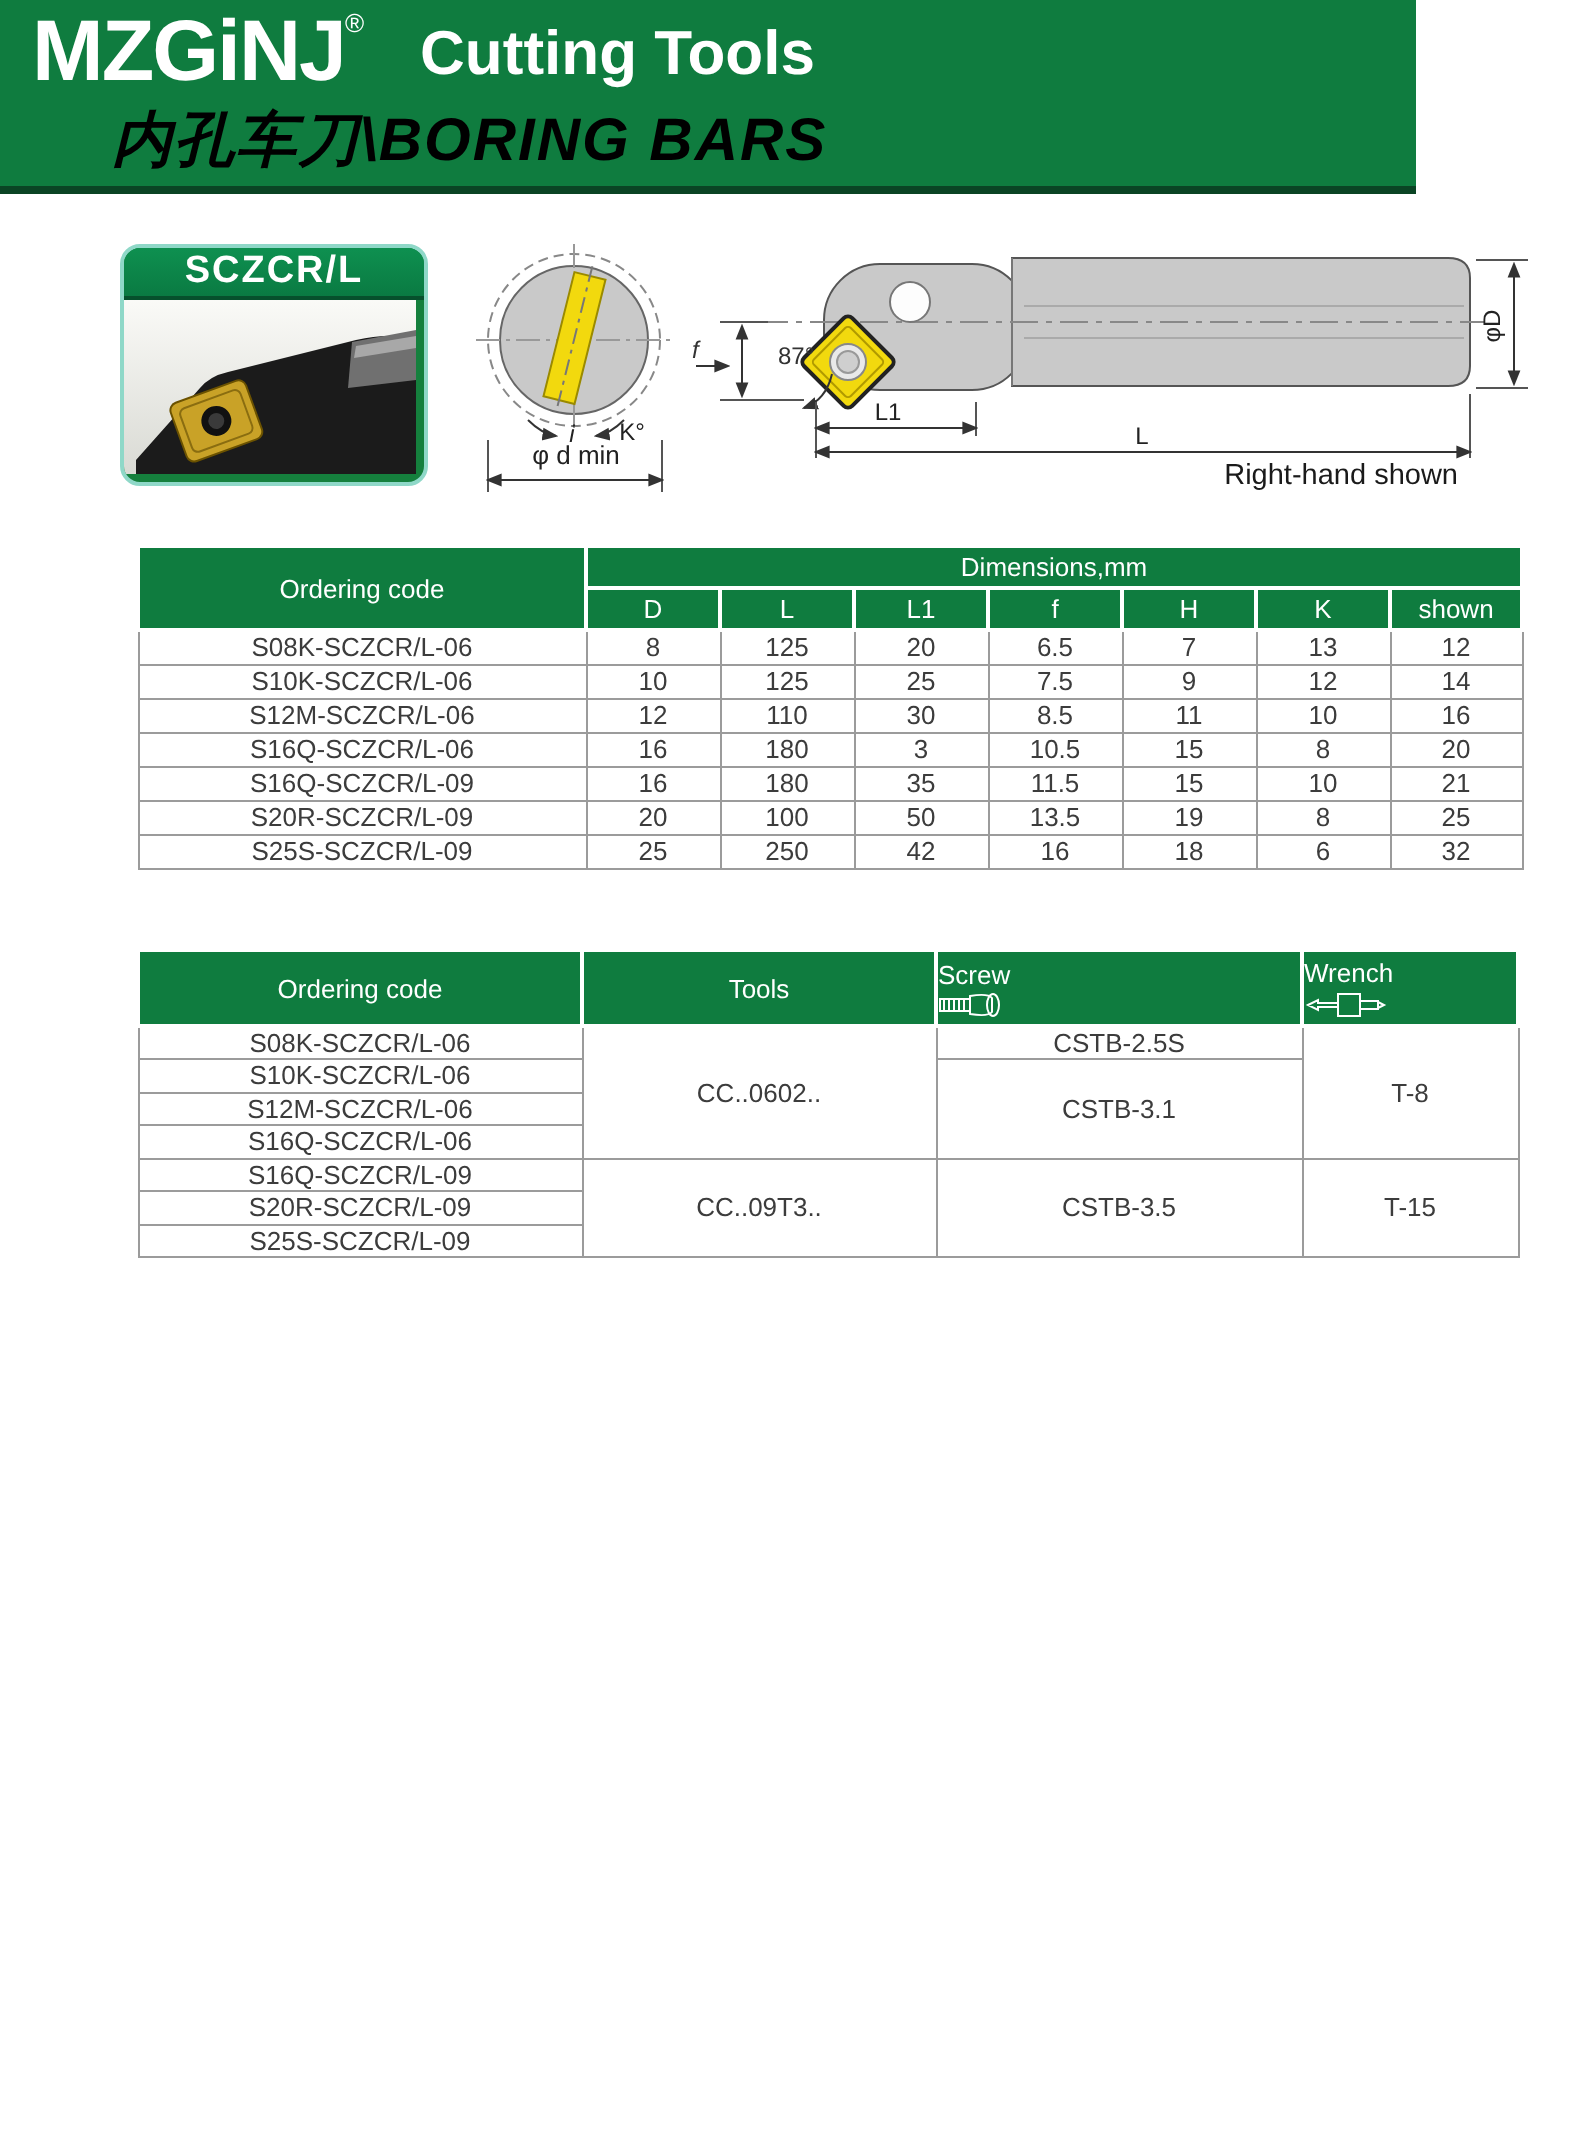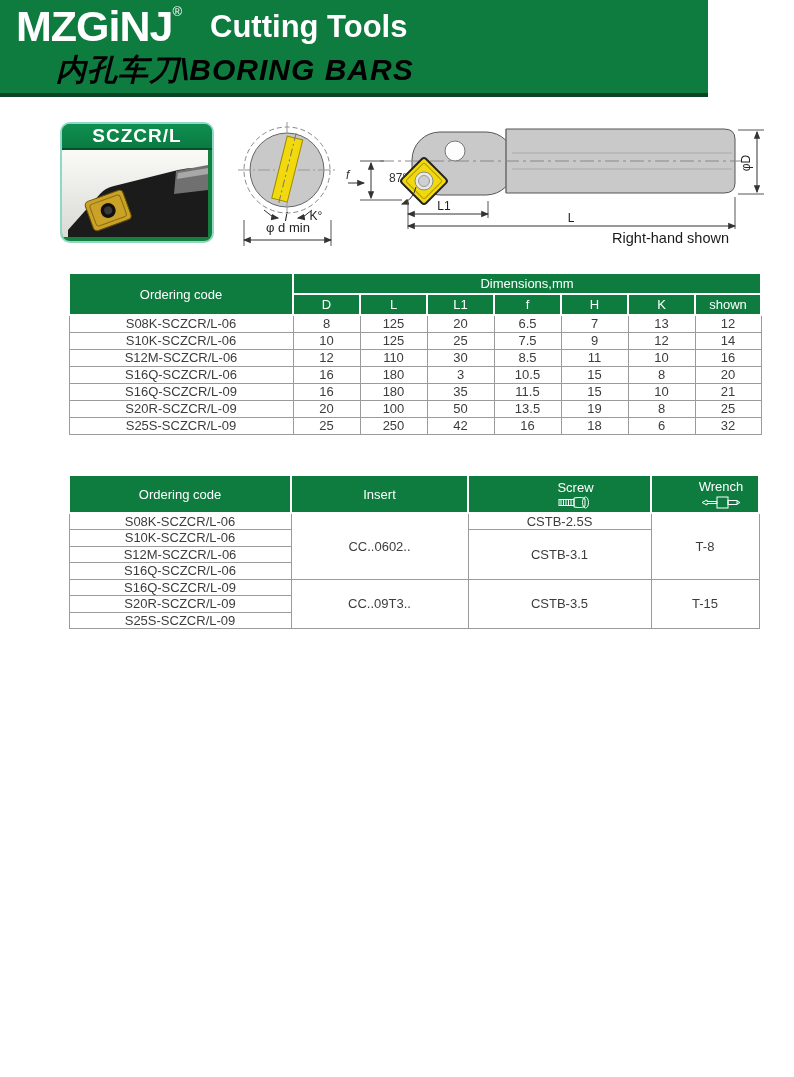--- a/index.html
+++ b/index.html
@@ -47,21 +47,21 @@
     padding:0; text-align:center;
   }
   .t1 thead tr{height:21px;}
   .t1 td,.t2 td{
     border:1px solid #9b9b9b; color:#3c3c3c; text-align:center; padding:0;
     background:#fff;
   }
   .t1 tbody tr{height:17px;}
   .t2 thead tr{height:38px;}
   .t2 tbody tr{height:16.5px;}
-  .th-icon-wrap{display:flex; flex-direction:column; align-items:center; justify-content:center; gap:1px;padding-left:32px;}
+  .th-icon-wrap{display:flex; flex-direction:column; align-items:flex-start; justify-content:center; gap:1px;}
 </style>
 </head>
 <body>
 
 <div id="page">
 
   <div class="hdr">
     <div class="hdr-line1">
       <span class="brand">MZGiNJ</span><span class="regmark">®</span><span class="brand-suffix">Cutting Tools</span>
     </div>
@@ -268,21 +268,21 @@
   <table class="t2">
     <colgroup>
       <col style="width:222px">
         <col style="width:177px">
         <col style="width:183px">
         <col style="width:108px">
     </colgroup>
     <thead>
       <tr>
         <th>Ordering code</th>
-        <th>Insert</th>
+        <th>Tools</th>
         <th>
           <div class="th-icon-wrap">
             <span>Screw</span>
             <svg width="36" height="13" viewBox="0 0 36 13">
               <rect x="1" y="3.5" width="15" height="6" fill="none" stroke="#fff"></rect>
               <path d="M3,3.5 v6 M5.5,3.5 v6 M8,3.5 v6 M10.5,3.5 v6 M13,3.5 v6" stroke="#fff"></path>
               <path d="M16,2 q9,-1.5 11,1 v7 q-2,2.5 -11,1 z" fill="none" stroke="#fff"></path>
               <ellipse cx="27.5" cy="6.5" rx="3" ry="5.5" fill="none" stroke="#fff"></ellipse>
             </svg>
           </div>

